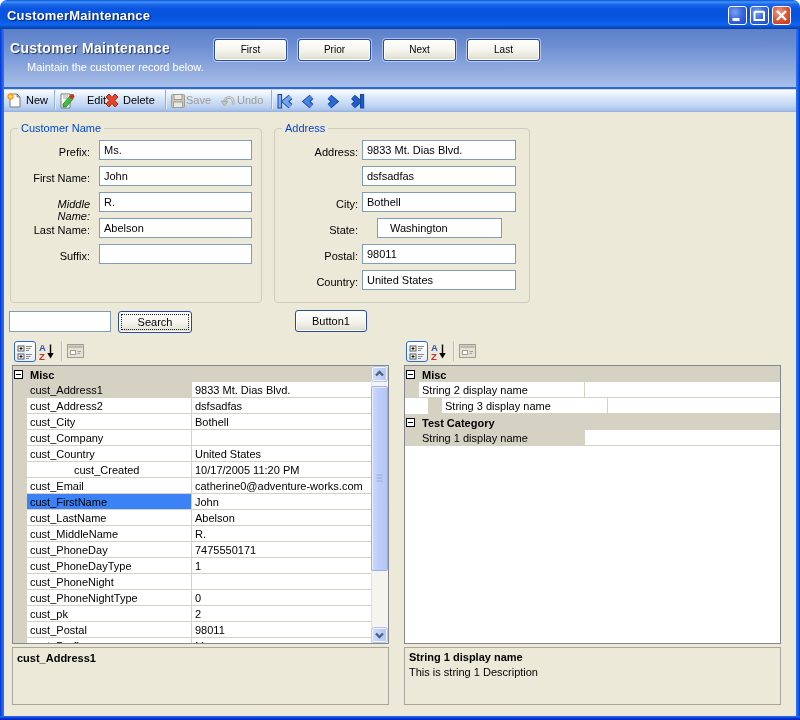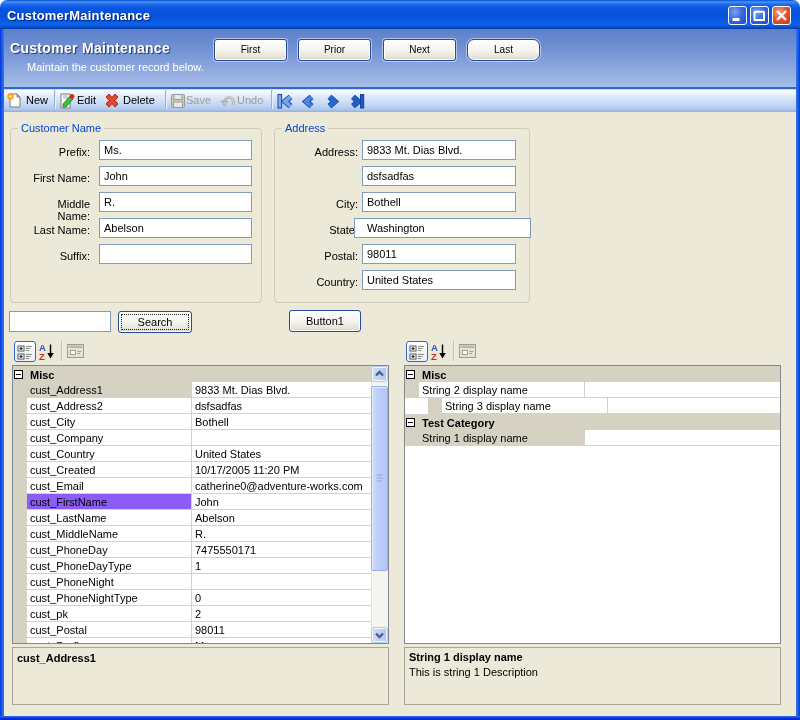--- a/index.html
+++ b/index.html
@@ -87,38 +87,38 @@
 <svg class="abs" style="left:772px; top:6px;" width="19" height="19" viewBox="0 0 19 19">
     <path d="M5 5 L14 14 M14 5 L5 14" stroke="#fff" stroke-width="2.4"></path>
   </svg>
 
 <div class="abs" id="header"></div>
 <div class="abs" id="hdrtitle">Customer Maintenance</div>
 <div class="abs" id="hdrsub">Maintain the customer record below.</div>
 <div class="abs hbtn" style="left:214px;">First</div>
 <div class="abs hbtn" style="left:298px;">Prior</div>
 <div class="abs hbtn" style="left:383px;">Next</div>
-<div class="abs hbtn" style="left:467px;border-radius:7px;">Last</div>
+<div class="abs hbtn" style="left:467px;">Last</div>
 
 <div class="abs" id="toolbar"></div>
 <svg class="abs" style="left:7px; top:93px;" width="15" height="15" viewBox="0 0 15 15">
   <path d="M3 1 L10 1 L13 4 L13 14 L3 14 Z" fill="#fff" stroke="#7a7a6e" stroke-width="1"></path>
   <path d="M10 1 L10 4 L13 4 Z" fill="#e0e0d4" stroke="#7a7a6e" stroke-width="1"></path>
   <circle cx="3.5" cy="3.5" r="3.2" fill="#ff9a1e"></circle>
   <circle cx="3.5" cy="3.5" r="1.6" fill="#ffe95e"></circle>
 </svg>
 <div class="abs titem" style="left:26px;">New</div>
 <div class="abs tsep" style="left:54px;"></div>
 <svg class="abs" style="left:59px; top:93px;" width="16" height="16" viewBox="0 0 16 16">
   <path d="M2 1 L11 1 L11 15 L2 15 Z" fill="#fff" stroke="#7a7a6e" stroke-width="1"></path>
   <path d="M4 3 L9 3 M4 5 L9 5" stroke="#9aa" stroke-width="1"></path>
   <path d="M4 14 L4 11 L11 3 L14 6 L7 14 Z" fill="#3fbf3f" stroke="#1e7a1e" stroke-width="0.8"></path>
   <circle cx="13" cy="3.5" r="2.4" fill="#d03318"></circle>
 </svg>
-<div class="abs titem" style="left:77px;">Edit</div>
+<div class="abs titem" style="left:87px;">Edit</div>
 <svg class="abs" style="left:104px; top:93px;" width="16" height="16" viewBox="0 0 16 16">
   <path d="M2 4 L5 1 L8 4.5 L11 1 L14 4 L10.8 7.5 L14 11 L11 14 L8 10.5 L5 14 L2 11 L5.2 7.5 Z" fill="#e8442a" stroke="#9e1c08" stroke-width="0.9"></path>
 </svg>
 <div class="abs titem" style="left:123px;">Delete</div>
 <div class="abs tsep" style="left:165px;"></div>
 <svg class="abs" style="left:170px; top:93px;" width="16" height="16" viewBox="0 0 16 16">
   <rect x="1.5" y="1.5" width="13" height="13" rx="1" fill="#c9c9bd" stroke="#9d9d92"></rect>
   <rect x="4" y="1.5" width="8" height="5" fill="#e9e9e2" stroke="#9d9d92"></rect>
   <rect x="3.5" y="9" width="9" height="5.5" fill="#e9e9e2" stroke="#9d9d92"></rect>
 </svg>
@@ -154,44 +154,44 @@
   <rect x="83.5" y="2.5" width="3.2" height="13.5" fill="url(#nav)" stroke="#16459e" stroke-width="1"></rect>
 </svg>
 
 <div class="abs group" style="left:10px; top:128px; width:252px; height:175px;"></div>
 <div class="abs" style="left:18px; top:122px; color:#0046d5; background:#ECE9D8; padding:0 3px;">Customer Name</div>
 <div class="abs group" style="left:274px; top:128px; width:256px; height:175px;"></div>
 <div class="abs" style="left:282px; top:122px; color:#0046d5; background:#ECE9D8; padding:0 3px;">Address</div>
 
 <div class="abs fldlabel" style="left:0px; top:146px; width:90px;">Prefix:</div>
 <div class="abs fldlabel" style="left:0px; top:172px; width:90px;">First Name:</div>
-<div class="abs fldlabel" style="left:0px; top:198px; width:90px;">Middle Name:</div>
+<div class="abs fldlabel" style="left:0px; top:198px; width:90px;font-style:italic;">Middle Name:</div>
 <div class="abs fldlabel" style="left:0px; top:224px; width:90px;">Last Name:</div>
 <div class="abs fldlabel" style="left:0px; top:250px; width:90px;">Suffix:</div>
 <div class="abs tb" style="left:99px; top:140px; width:153px; height:20px;">Ms.</div>
 <div class="abs tb" style="left:99px; top:166px; width:153px; height:20px;">John</div>
 <div class="abs tb" style="left:99px; top:192px; width:153px; height:20px;">R.</div>
 <div class="abs tb" style="left:99px; top:218px; width:153px; height:20px;">Abelson</div>
 <div class="abs tb" style="left:99px; top:244px; width:153px; height:20px;"></div>
 
 <div class="abs fldlabel" style="left:240px; top:146px; width:118px;">Address:</div>
 <div class="abs fldlabel" style="left:240px; top:198px; width:118px;">City:</div>
 <div class="abs fldlabel" style="left:240px; top:224px; width:118px;">State:</div>
 <div class="abs fldlabel" style="left:240px; top:250px; width:118px;">Postal:</div>
 <div class="abs fldlabel" style="left:240px; top:276px; width:118px;">Country:</div>
 <div class="abs tb" style="left:362px; top:140px; width:154px; height:20px;">9833 Mt. Dias Blvd.</div>
 <div class="abs tb" style="left:362px; top:166px; width:154px; height:20px;">dsfsadfas</div>
 <div class="abs tb" style="left:362px; top:192px; width:154px; height:20px;">Bothell</div>
-<div class="abs tb" style="left:354px; top:218px; width:177px; height:20px;padding-left:12px;">Washington</div>
+<div class="abs tb" style="left:377px; top:218px; width:125px; height:20px;padding-left:12px;">Washington</div>
 <div class="abs tb" style="left:362px; top:244px; width:154px; height:20px;">98011</div>
 <div class="abs tb" style="left:362px; top:270px; width:154px; height:20px;">United States</div>
 
 <div class="abs tb" style="left:9px; top:311px; width:102px; height:21px;"></div>
 <div class="abs btn" style="left:118px; top:311px; width:74px; height:22px; line-height:20px;">Search<div style="position:absolute; left:2px; top:2px; right:2px; bottom:2px; border:1px dotted #222;"></div></div>
-<div class="abs btn" style="left:289px; top:310px; width:72px; height:22px; line-height:20px;">Button1</div>
+<div class="abs btn" style="left:295px; top:310px; width:72px; height:22px; line-height:20px;">Button1</div>
 
 <div class="abs pgtoolbtn" style="left:14px; top:341px; width:22px; height:21px;"></div>
 <svg class="abs" style="left:17px; top:344px;" width="16" height="16" viewBox="0 0 16 16">
   <rect x="1" y="2" width="6" height="5" fill="#ffffd4" stroke="#555577" stroke-width="1"></rect>
   <path d="M4 3 L4 6 M2.5 4.5 L5.5 4.5" stroke="#111" stroke-width="1"></path>
   <rect x="1" y="10" width="6" height="5" fill="#ffffd4" stroke="#555577" stroke-width="1"></rect>
   <path d="M4 11 L4 14 M2.5 12.5 L5.5 12.5" stroke="#111" stroke-width="1"></path>
   <path d="M9 2.5 H15 M9 4.5 H13.5 M9 6.5 H12 M9 10.5 H15 M9 12.5 H13.5 M9 14.5 H12" stroke="#8a8a7a" stroke-width="1"></path>
 </svg>
 <svg class="abs" style="left:39px; top:343px;" width="16" height="17" viewBox="0 0 16 17">
@@ -243,35 +243,35 @@
     </div>
     <div class="pgrow" style="top:80px; width:358px;">
       <div class="pgstrip"></div>
       <div class="pgname" style="width:164px; background:#fff;">cust_Country</div>
       <div class="pgval" style="left:178px; width:180px;">United States</div>
       <div class="pgline" style="top:15px; width:358px;"></div>
       <div style="position:absolute; left:178px; top:0; width:1px; height:16px; background:#d5d1c3;"></div>
     </div>
     <div class="pgrow" style="top:96px; width:358px;">
       <div class="pgstrip"></div>
-      <div class="pgname" style="width:164px; background:#fff;">cust_Created</div>
+      <div class="pgname" style="width:164px; background:#fff;margin-left:44px;">cust_Created</div>
       <div class="pgval" style="left:178px; width:180px;">10/17/2005 11:20 PM</div>
       <div class="pgline" style="top:15px; width:358px;"></div>
       <div style="position:absolute; left:178px; top:0; width:1px; height:16px; background:#d5d1c3;"></div>
     </div>
     <div class="pgrow" style="top:112px; width:358px;">
       <div class="pgstrip"></div>
       <div class="pgname" style="width:164px; background:#fff;">cust_Email</div>
       <div class="pgval" style="left:178px; width:180px;">catherine0@adventure-works.com</div>
       <div class="pgline" style="top:15px; width:358px;"></div>
       <div style="position:absolute; left:178px; top:0; width:1px; height:16px; background:#d5d1c3;"></div>
     </div>
     <div class="pgrow" style="top:128px; width:358px;">
       <div class="pgstrip"></div>
-      <div class="pgname" style="width:164px; background:#8b5cf6;">cust_FirstName</div>
+      <div class="pgname" style="width:164px; background:#3b82f6;">cust_FirstName</div>
       <div class="pgval" style="left:178px; width:180px;">John</div>
       <div class="pgline" style="top:15px; width:358px;"></div>
       <div style="position:absolute; left:178px; top:0; width:1px; height:16px; background:#d5d1c3;"></div>
     </div>
     <div class="pgrow" style="top:144px; width:358px;">
       <div class="pgstrip"></div>
       <div class="pgname" style="width:164px; background:#fff;">cust_LastName</div>
       <div class="pgval" style="left:178px; width:180px;">Abelson</div>
       <div class="pgline" style="top:15px; width:358px;"></div>
       <div style="position:absolute; left:178px; top:0; width:1px; height:16px; background:#d5d1c3;"></div>

